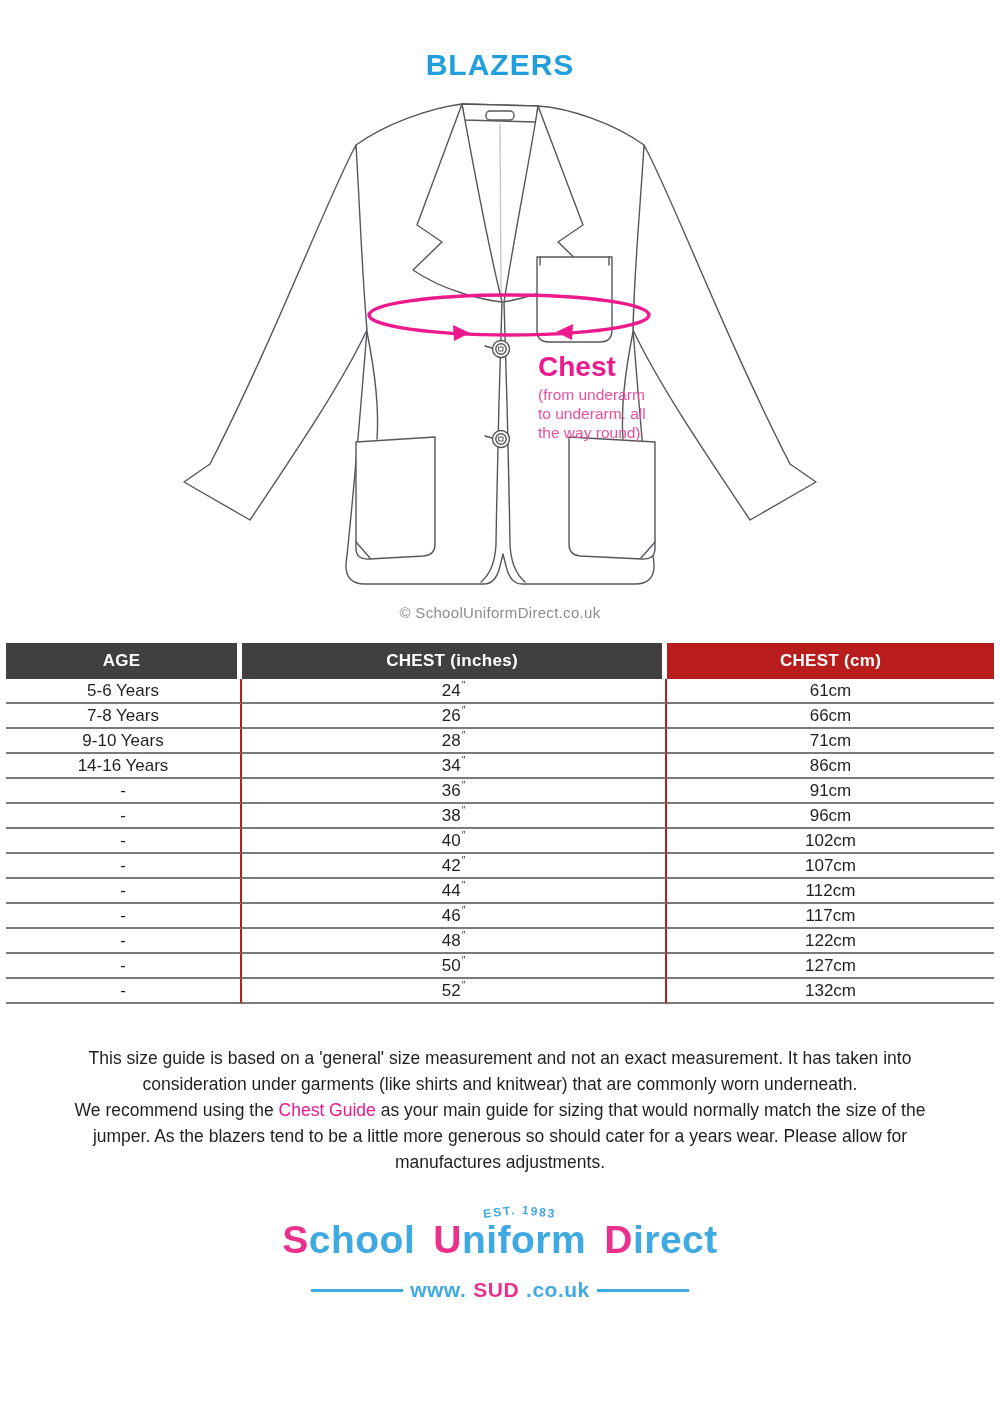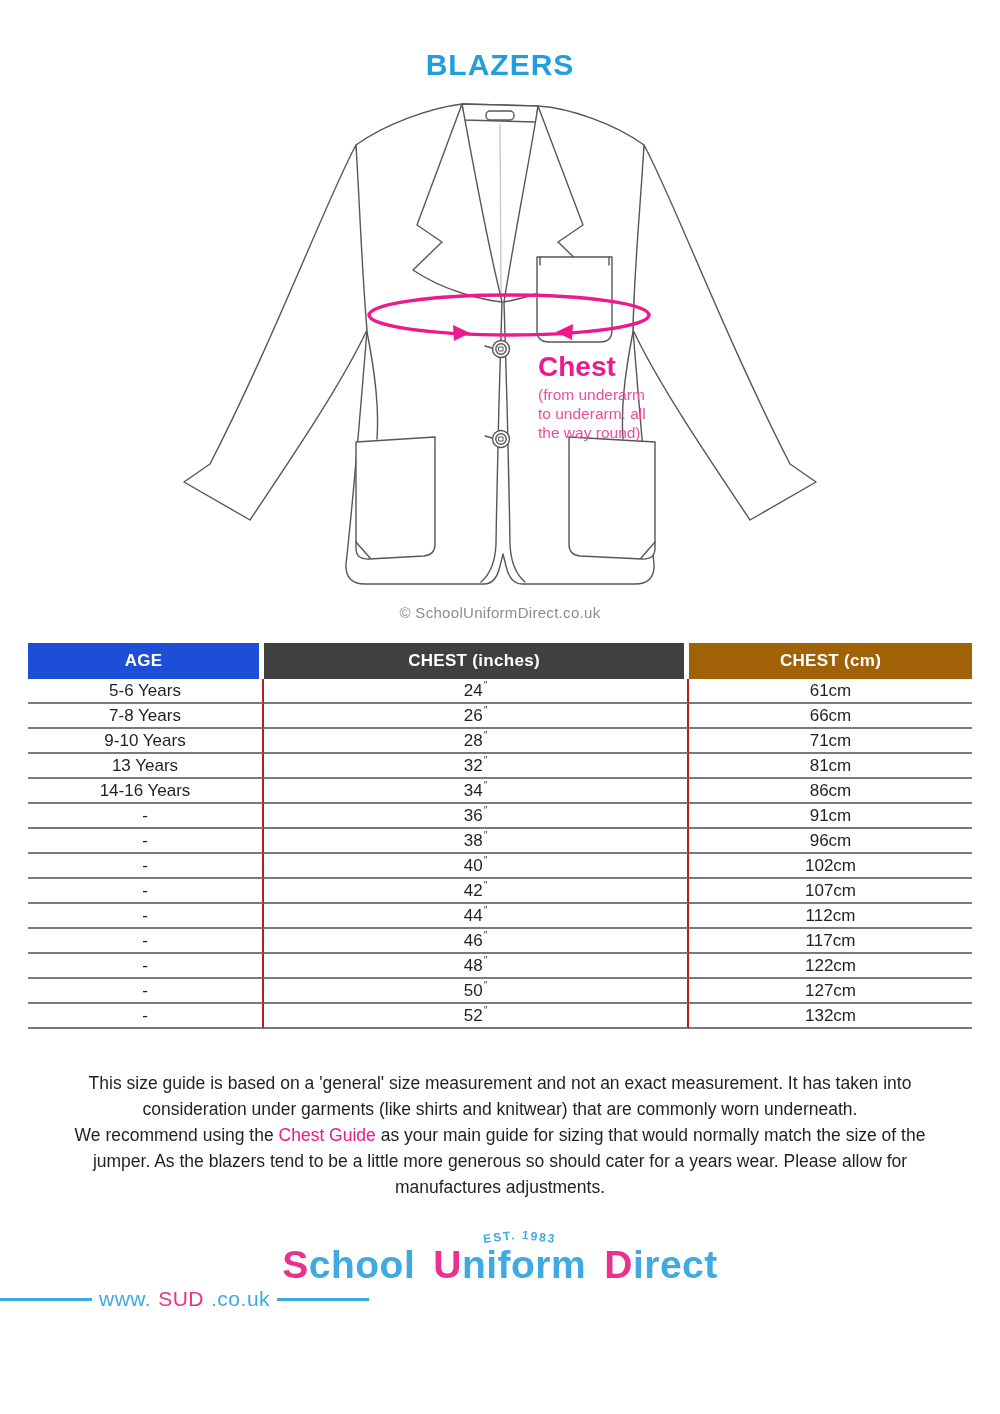--- a/index.html
+++ b/index.html
@@ -22,23 +22,23 @@
   .copyright { text-align:center; font-size:15px; color:#8C8C8C; margin-top:12px; letter-spacing:0.3px; }
 
   
   table.size-table {
     width:876px; margin:22px auto 0; border-collapse:separate; border-spacing:0;
     table-layout:fixed; font-size:17px;
   }
   .size-table th {
     color:#fff; font-weight:700; height:36px; text-align:center; font-size:17px; letter-spacing:0.3px;
   }
-  .size-table th.th-age { background:#1d4ed8; width:236px; border-right:5px solid #fff; }
+  .size-table th.th-age { background:#404040; width:236px; border-right:5px solid #fff; }
   .size-table th.th-inches { background:#404040; width:425px; border-right:5px solid #fff; }
-  .size-table th.th-cm { background:#a16207; width:283px; }
+  .size-table th.th-cm { background:#b91c1c; width:327px; }
   .size-table td {
     height:25px; text-align:center; border-bottom:2px solid #7A7A7A;
     font-size:17px; color:#231F20;
   }
   .size-table td.age-cell, .size-table td.inches-cell { border-right:2px solid #b91c1c; }
   .size-table .inch {
     font-size:10px; vertical-align:7px; margin-left:1px; color:#3a3a3a;
   }
 
   
@@ -53,22 +53,22 @@
   .logo-est {
     font-size:12px; font-weight:700; letter-spacing:2px; color:#3FA9E1;
     display:inline-block; margin-left:40px; margin-bottom:2px;
   }
   .logo-est .arc-l { display:inline-block; transform:rotate(-7deg) translateY(1px); }
   .logo-est .arc-r { display:inline-block; transform:rotate(7deg) translateY(1px); }
   .logo-main { font-size:39px; font-weight:700; letter-spacing:0.5px; color:#3FA9E1; line-height:1.05; }
   .logo-main .word { margin:0 9px; }
   .logo-main .cap { color:#E9328E; }
   .logo-url {
-    display:flex; align-items:center; gap:7px;
-    font-size:21px; font-weight:400; color:#3FA9E1; margin-top:1px; letter-spacing:0.5px;
+    display:flex; align-items:center; justify-content:center; gap:7px;
+    font-size:21px; font-weight:700; color:#3FA9E1; margin-top:17px; letter-spacing:0.5px;
   }
   .logo-url .rule { width:92px; height:2.5px; background:#3FA9E1; }
   .logo-url .sud { color:#E9328E; }
 </style>
 </head>
 <body>
 
 <div class="page">
 
   <h1 class="page-title">BLAZERS</h1>
@@ -151,25 +151,20 @@
           <td class="age-cell">7-8 Years</td>
           <td class="inches-cell">26<span class="inch">″</span></td>
           <td>66cm</td>
         </tr>
         <tr>
           <td class="age-cell">9-10 Years</td>
           <td class="inches-cell">28<span class="inch">″</span></td>
           <td>71cm</td>
         </tr>
         <tr>
-          <td class="age-cell">13 Years</td>
-          <td class="inches-cell">32<span class="inch">″</span></td>
-          <td>81cm</td>
-        </tr>
-        <tr>
           <td class="age-cell">14-16 Years</td>
           <td class="inches-cell">34<span class="inch">″</span></td>
           <td>86cm</td>
         </tr>
         <tr>
           <td class="age-cell">-</td>
           <td class="inches-cell">36<span class="inch">″</span></td>
           <td>91cm</td>
         </tr>
         <tr>

